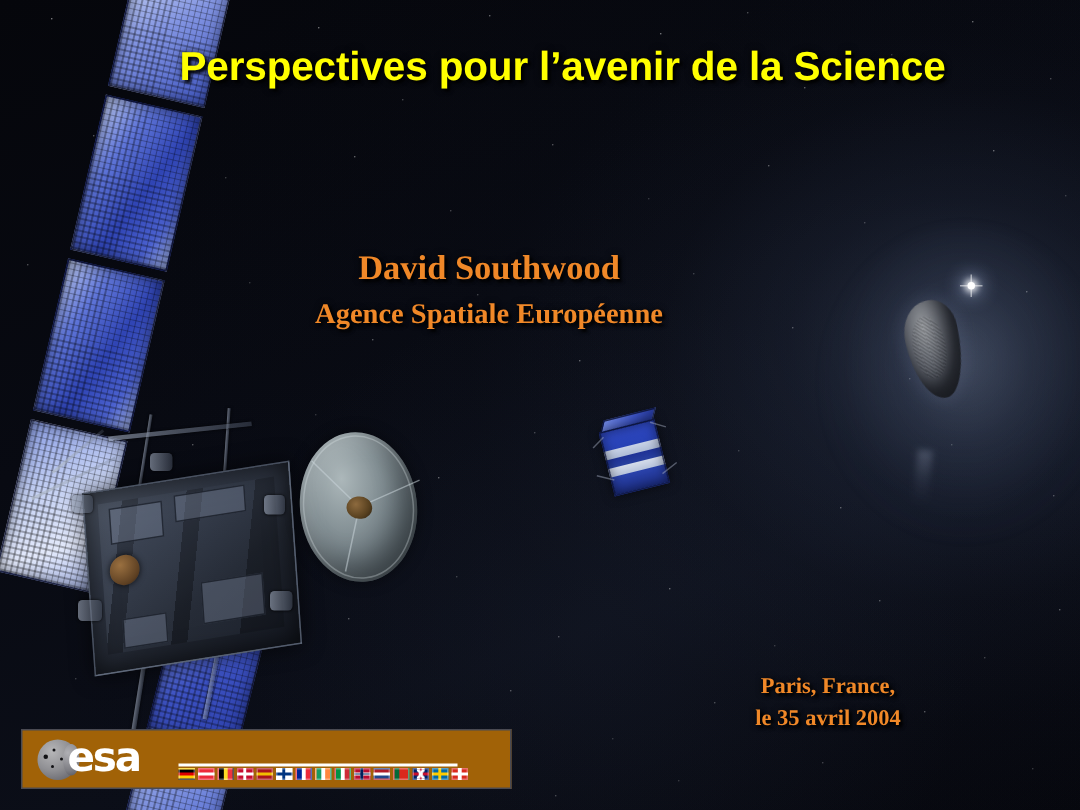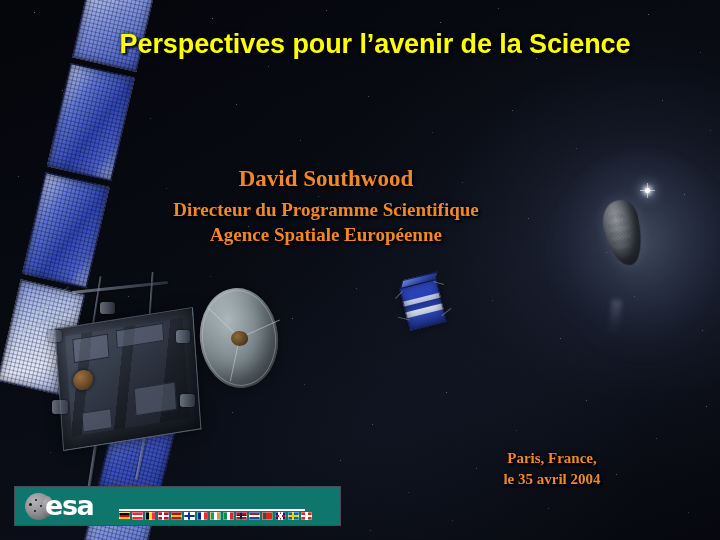--- a/index.html
+++ b/index.html
@@ -321,21 +321,21 @@
     font-size: 15px;
     line-height: 21px;
     text-shadow: 2px 2px 2px rgba(0,0,0,.95), 0 0 4px rgba(0,0,0,.85);
   }
 
   
   .esa-block {
     position: absolute;
     left: 14px; top: 486px;
     width: 327px; height: 40px;
-    background: #0f766e;
+    background: #a16207;
     border: 1px solid #4a4a52;
     box-sizing: border-box;
   }
   .esa-globe {
     position: absolute;
     left: 10px; top: 6px;
     width: 27px; height: 27px;
     border-radius: 50%;
     background: radial-gradient(circle at 36% 30%, #b6b6b8 0%, #909094 48%, #6e6e74 78%, #4e4e54 100%);
   }
@@ -451,21 +451,20 @@
     <div class="philae-leg" style="left:34px; top:34px; width:12px; height:1px; transform:rotate(-24deg);"></div>
     <div class="philae-leg" style="left:34px; top:4px; width:11px; height:1px; transform:rotate(30deg);"></div>
   </div>
 
   <div class="title">
     <div>Perspectives pour l’avenir de la Science</div>
   </div>
 
   <div class="byline byline-name">David Southwood</div>
   <div class="byline byline-role">
-    <div>Directeur du Programme Scientifique</div>
     <div>Agence Spatiale Européenne</div>
   </div>
 
   <div class="place">
     <div>Paris, France,</div>
     <div>le 35 avril 2004</div>
   </div>
 
   <div class="esa-block">
     <div class="esa-globe">

